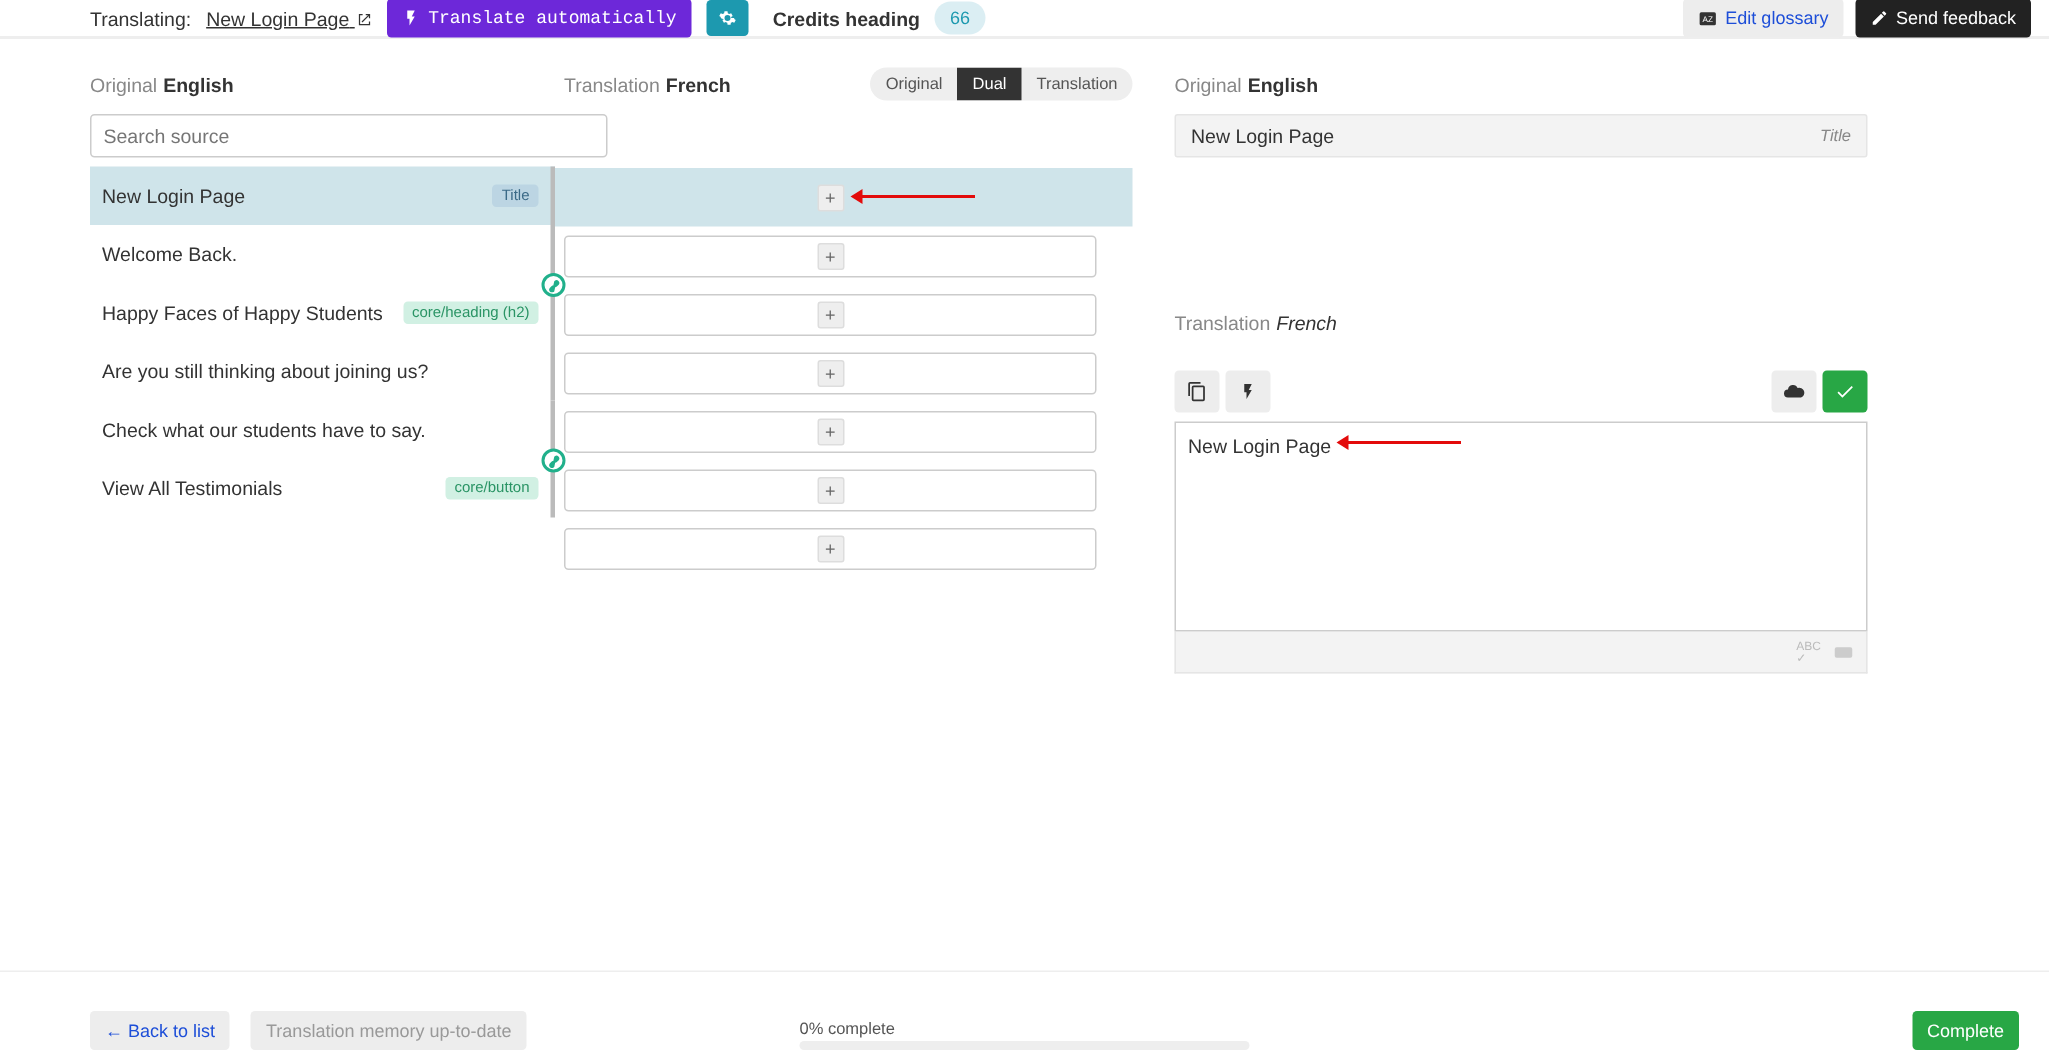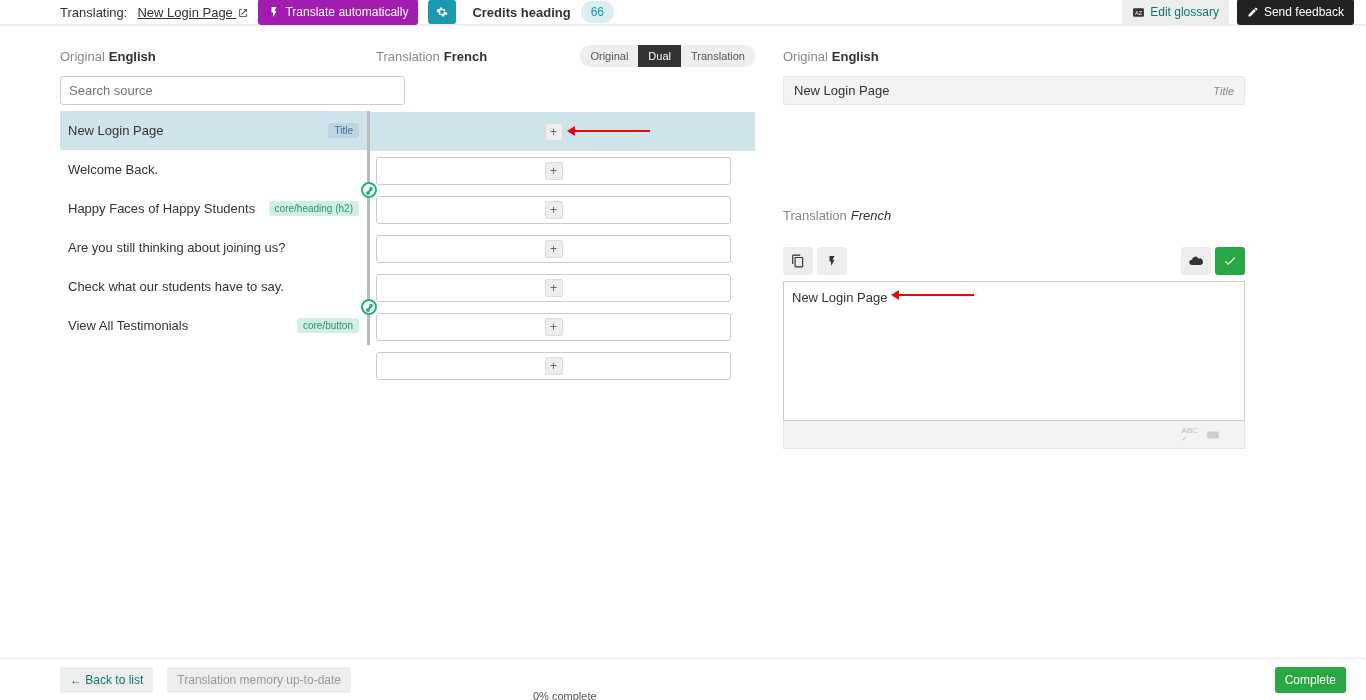--- a/index.html
+++ b/index.html
@@ -1,23 +1,23 @@
 <!DOCTYPE html>
 <html><head>
 <meta charset="utf-8">
 <style>
   * { box-sizing: border-box; margin: 0; padding: 0; }
   body { font-family: -apple-system, BlinkMacSystemFont, "Segoe UI", Helvetica, Arial, sans-serif; font-size: 13px; color: #333; background: #fff; width: 1366px; height: 700px; overflow: hidden; }
   .top-bar { height: 24px; display: flex; align-items: center; padding: 0 12px 0 60px; gap: 10px; }
   .translating-label { color: #333; }
   .translating-link { text-decoration: underline; color: #333; }
   .btn { display: inline-flex; align-items: center; padding: 6px 10px; border-radius: 3px; font-size: 12px; cursor: pointer; border: none; }
-  .btn-teal { background: #a21caf; color: #fff; }
+  .btn-teal { background: #6d28d9; color: #fff; font-family: Liberation Mono, monospace; }
   .btn-teal-dark { background: #1d99af; color: #fff; padding: 6px 8px; }
-  .btn-gray { background: #ededed; color: #0f766e; }
+  .btn-gray { background: #ededed; color: #1d4ed8; }
   .btn-dark { background: #222; color: #fff; }
   .btn-green { background: #28a745; color: #fff; }
   .credits-label { font-weight: bold; margin-left: 6px; }
   .credits-pill { background: #dbeef3; color: #1d99af; padding: 4px 10px; border-radius: 12px; font-size: 12px; }
   .top-right { margin-left: auto; display: flex; gap: 8px; }
   .divider { height: 2px; background: #eee; width: 100%; }
   .main { display: flex; padding: 10px 0 0 0; height: 620px; }
   .col-left { width: 370px; padding: 0 0 0 60px; }
   .col-mid { width: 395px; padding: 0 10px 0 0; position: relative; }
   .col-right { width: 500px; padding: 0 20px 0 18px; }
@@ -40,24 +40,24 @@
   .plus-btn { width: 18px; height: 18px; background: #eee; color: #666; display: flex; align-items: center; justify-content: center; border-radius: 2px; font-size: 12px; border: 1px solid #ddd; }
   .link-badge { position: absolute; left: -9px; width: 16px; height: 16px; border-radius: 50%; background: #fff; border: 2px solid #21b08b; display: flex; align-items: center; justify-content: center; z-index: 2; }
   .link-badge svg { width: 9px; height: 9px; }
   .panel-box { border: 1px solid #e5e5e5; background: #f3f3f3; padding: 6px 10px; border-radius: 2px; display: flex; align-items: center; }
   .panel-box .type-tag { margin-left: auto; font-style: italic; color: #888; font-size: 11px; }
   .panel-plain { height: 90px; }
   .panel-toolbar { display: flex; gap: 4px; margin-top: 12px; }
   .mini-btn { width: 30px; height: 28px; background: #ededed; display: flex; align-items: center; justify-content: center; border-radius: 3px; cursor: pointer; }
   .mini-btn.green { background: #28a745; color: #fff; }
   .editor-area { border: 1px solid #ccc; height: 140px; background: #fff; padding: 8px; font-size: 13px; margin-top: 6px; }
-  .editor-footer { background: #f3f3f3; border: 1px solid #e5e5e5; border-top: none; height: 28px; display: flex; justify-content: flex-end; align-items: center; gap: 8px; padding: 0 24px; color: #bbb; }
+  .editor-footer { background: #f3f3f3; border: 1px solid #e5e5e5; border-top: none; height: 28px; display: flex; justify-content: flex-end; align-items: center; gap: 8px; padding: 0 8px; color: #bbb; }
   .arrow-red { position: absolute; width: 80px; height: 2px; background: #e30b0b; }
   .arrow-red::before { content: ''; position: absolute; left: -8px; top: -4px; border: 5px solid transparent; border-right: 8px solid #e30b0b; }
-  .bottom-bar { position: absolute; bottom: 0; left: 0; right: 0; height: 42px; border-top: 1px solid #eee; display: flex; align-items: center; padding: 0 20px 0 60px; gap: 14px; background: #fff; }
+  .bottom-bar { position: absolute; bottom: 0; left: 0; right: 0; height: 53px; border-top: 1px solid #eee; display: flex; align-items: flex-end; padding: 0 20px 0 60px; gap: 14px; background: #fff; }
   .progress-wrap { position: absolute; left: 50%; transform: translateX(-50%); width: 300px; text-align: left; font-size: 11px; color: #555; margin-top: 40px; }
   .progress-bar { height: 6px; background: #eee; border-radius: 3px; margin-top: 2px; }
   .tm-status { color: #999; }
   .col-mid-inner { position: relative; margin-top: 40px; }
   .mid-header { position: absolute; top: 0; left: 0; right: 10px; height: 40px; display: flex; align-items: center; padding-left: 6px; }
   .tr-rows { margin-top: 6px; }
   svg { display: block; }
 </style>
 </head>
 <body>

